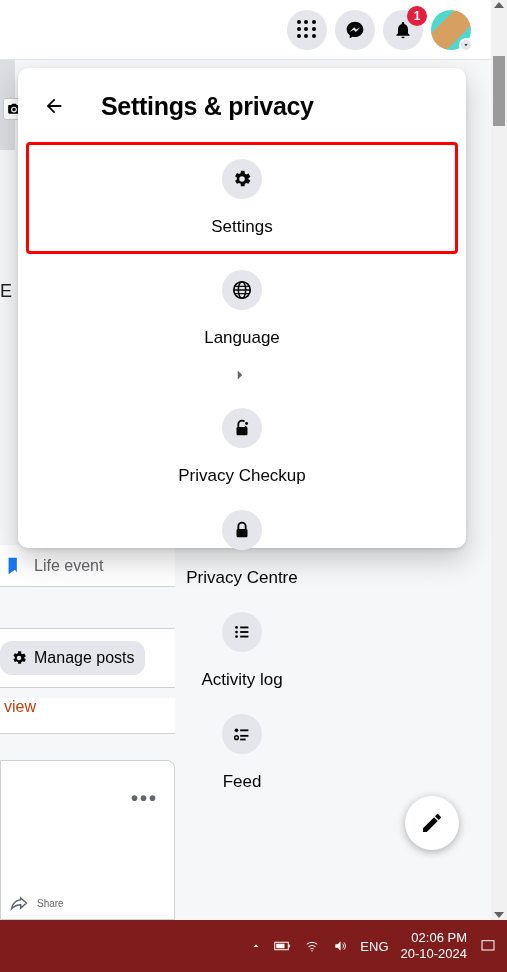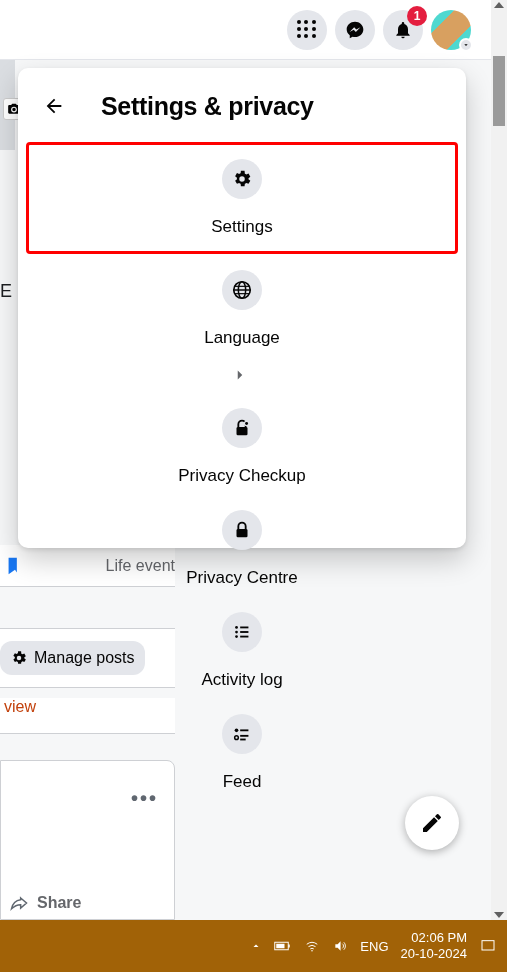--- a/index.html
+++ b/index.html
@@ -19,34 +19,34 @@
   .panel { position:absolute; left:18px; top:68px; width:448px; height:480px; background:#fff; border-radius:10px; box-shadow:0 12px 28px rgba(0,0,0,0.2),0 2px 4px rgba(0,0,0,0.1); padding:12px 10px; }
   .panel-head { display:flex; align-items:center; gap:29px; padding:8px 8px 18px 8px; }
   .back-btn { width:36px; height:36px; display:flex; align-items:center; justify-content:center; font-size:22px; }
   .panel-title { font-size:25px; font-weight:800; color:#050505; letter-spacing:-0.3px; }
   .highlight-box { border:3px solid #ff0000; border-radius:4px; margin:0 -2px 4px -2px; padding:2px; }
   .menu-row { display:flex; align-items:center; gap:18px; padding:12px 8px; border-radius:8px;flex-direction:column; }
   .menu-icon-wrap { width:40px; height:40px; border-radius:50%; background:#e4e6eb; display:flex; align-items:center; justify-content:center; flex-shrink:0; }
   .menu-label { font-size:17px; font-weight:500; color:#050505; flex:1; }
   .chevron { font-size:22px; color:#65676b; padding-right:4px; }
 
-  .life-event { position:absolute; left:0; top:545px; height:42px; width:175px; display:flex; align-items:center; gap:8px; padding-left:4px; border-bottom:1px solid #ced0d4; background:#fff;justify-content:space-between; }
+  .life-event { position:absolute; left:0; top:545px; height:42px; width:175px; display:flex; align-items:center; gap:8px; padding-left:4px; border-bottom:1px solid #ced0d4; background:#fff; }
   .life-icon { width:22px; height:22px; }
   .life-label { font-size:16px; color:#65676b; font-weight:500; }
   .manage-area { position:absolute; left:0; top:628px; width:175px; height:60px; background:#fff; border-top:1px solid #ced0d4; border-bottom:1px solid #ced0d4; display:flex; align-items:center; }
   .manage-btn { display:flex; align-items:center; gap:6px; background:#e4e6eb; border-radius:12px; padding:8px 10px; margin-left:0; }
   .manage-label { font-size:16px; font-weight:500; color:#050505; }
   .view-row { position:absolute; left:0; top:698px; width:175px; height:36px; background:#fff; border-bottom:1px solid #ced0d4; display:flex; align-items:flex-start; padding-left:4px; font-size:16px; color:#c2410c; font-weight:500; }
   .card { position:absolute; left:0; top:760px; width:175px; height:160px; background:#fff; border:1px solid #ced0d4; border-radius:0 8px 0 0; }
   .card-dots { position:absolute; right:16px; top:26px; font-size:20px; color:#606770; font-weight:700; letter-spacing:2px; }
   .share-row { position:absolute; left:8px; bottom:6px; display:flex; align-items:center; gap:8px; }
-  .share-label { font-size:16px; color:#65676b; font-weight:700; }
+  .share-label { font-size:10px; color:#65676b; font-weight:400; }
   .fab { position:absolute; right:32px; bottom:70px; width:54px; height:54px; background:#fff; border-radius:50%; box-shadow:0 2px 8px rgba(0,0,0,0.3); display:flex; align-items:center; justify-content:center; }
 
-  .taskbar { position:absolute; bottom:0; left:0; width:507px; height:52px; background:#a16207; color:#fff; display:flex; align-items:center; justify-content:flex-end; padding:0 10px; font-size:12px; }
+  .taskbar { position:absolute; bottom:0; left:0; width:507px; height:52px; background:#7f1d1d; color:#fff; display:flex; align-items:center; justify-content:flex-end; padding:0 10px; font-size:12px; }
   .tray { display:flex; align-items:center; gap:12px; }
   .tstack { text-align:right; font-size:13px; line-height:1.25; }
 
   .browser-scroll { position:absolute; right:0; top:0; width:16px; height:920px; background:#f1f1f1; }
   .browser-scroll .up { position:absolute; top:2px; left:3px; width:0; height:0; border-left:5px solid transparent; border-right:5px solid transparent; border-bottom:6px solid #606060; }
   .browser-scroll .dn { position:absolute; bottom:2px; left:3px; width:0; height:0; border-left:5px solid transparent; border-right:5px solid transparent; border-top:6px solid #606060; }
   .browser-scroll .thumb { position:absolute; top:56px; left:2px; width:12px; height:70px; background:#9a9a9a; border-radius:0; }
 
   svg { display:block; }
 </style>

